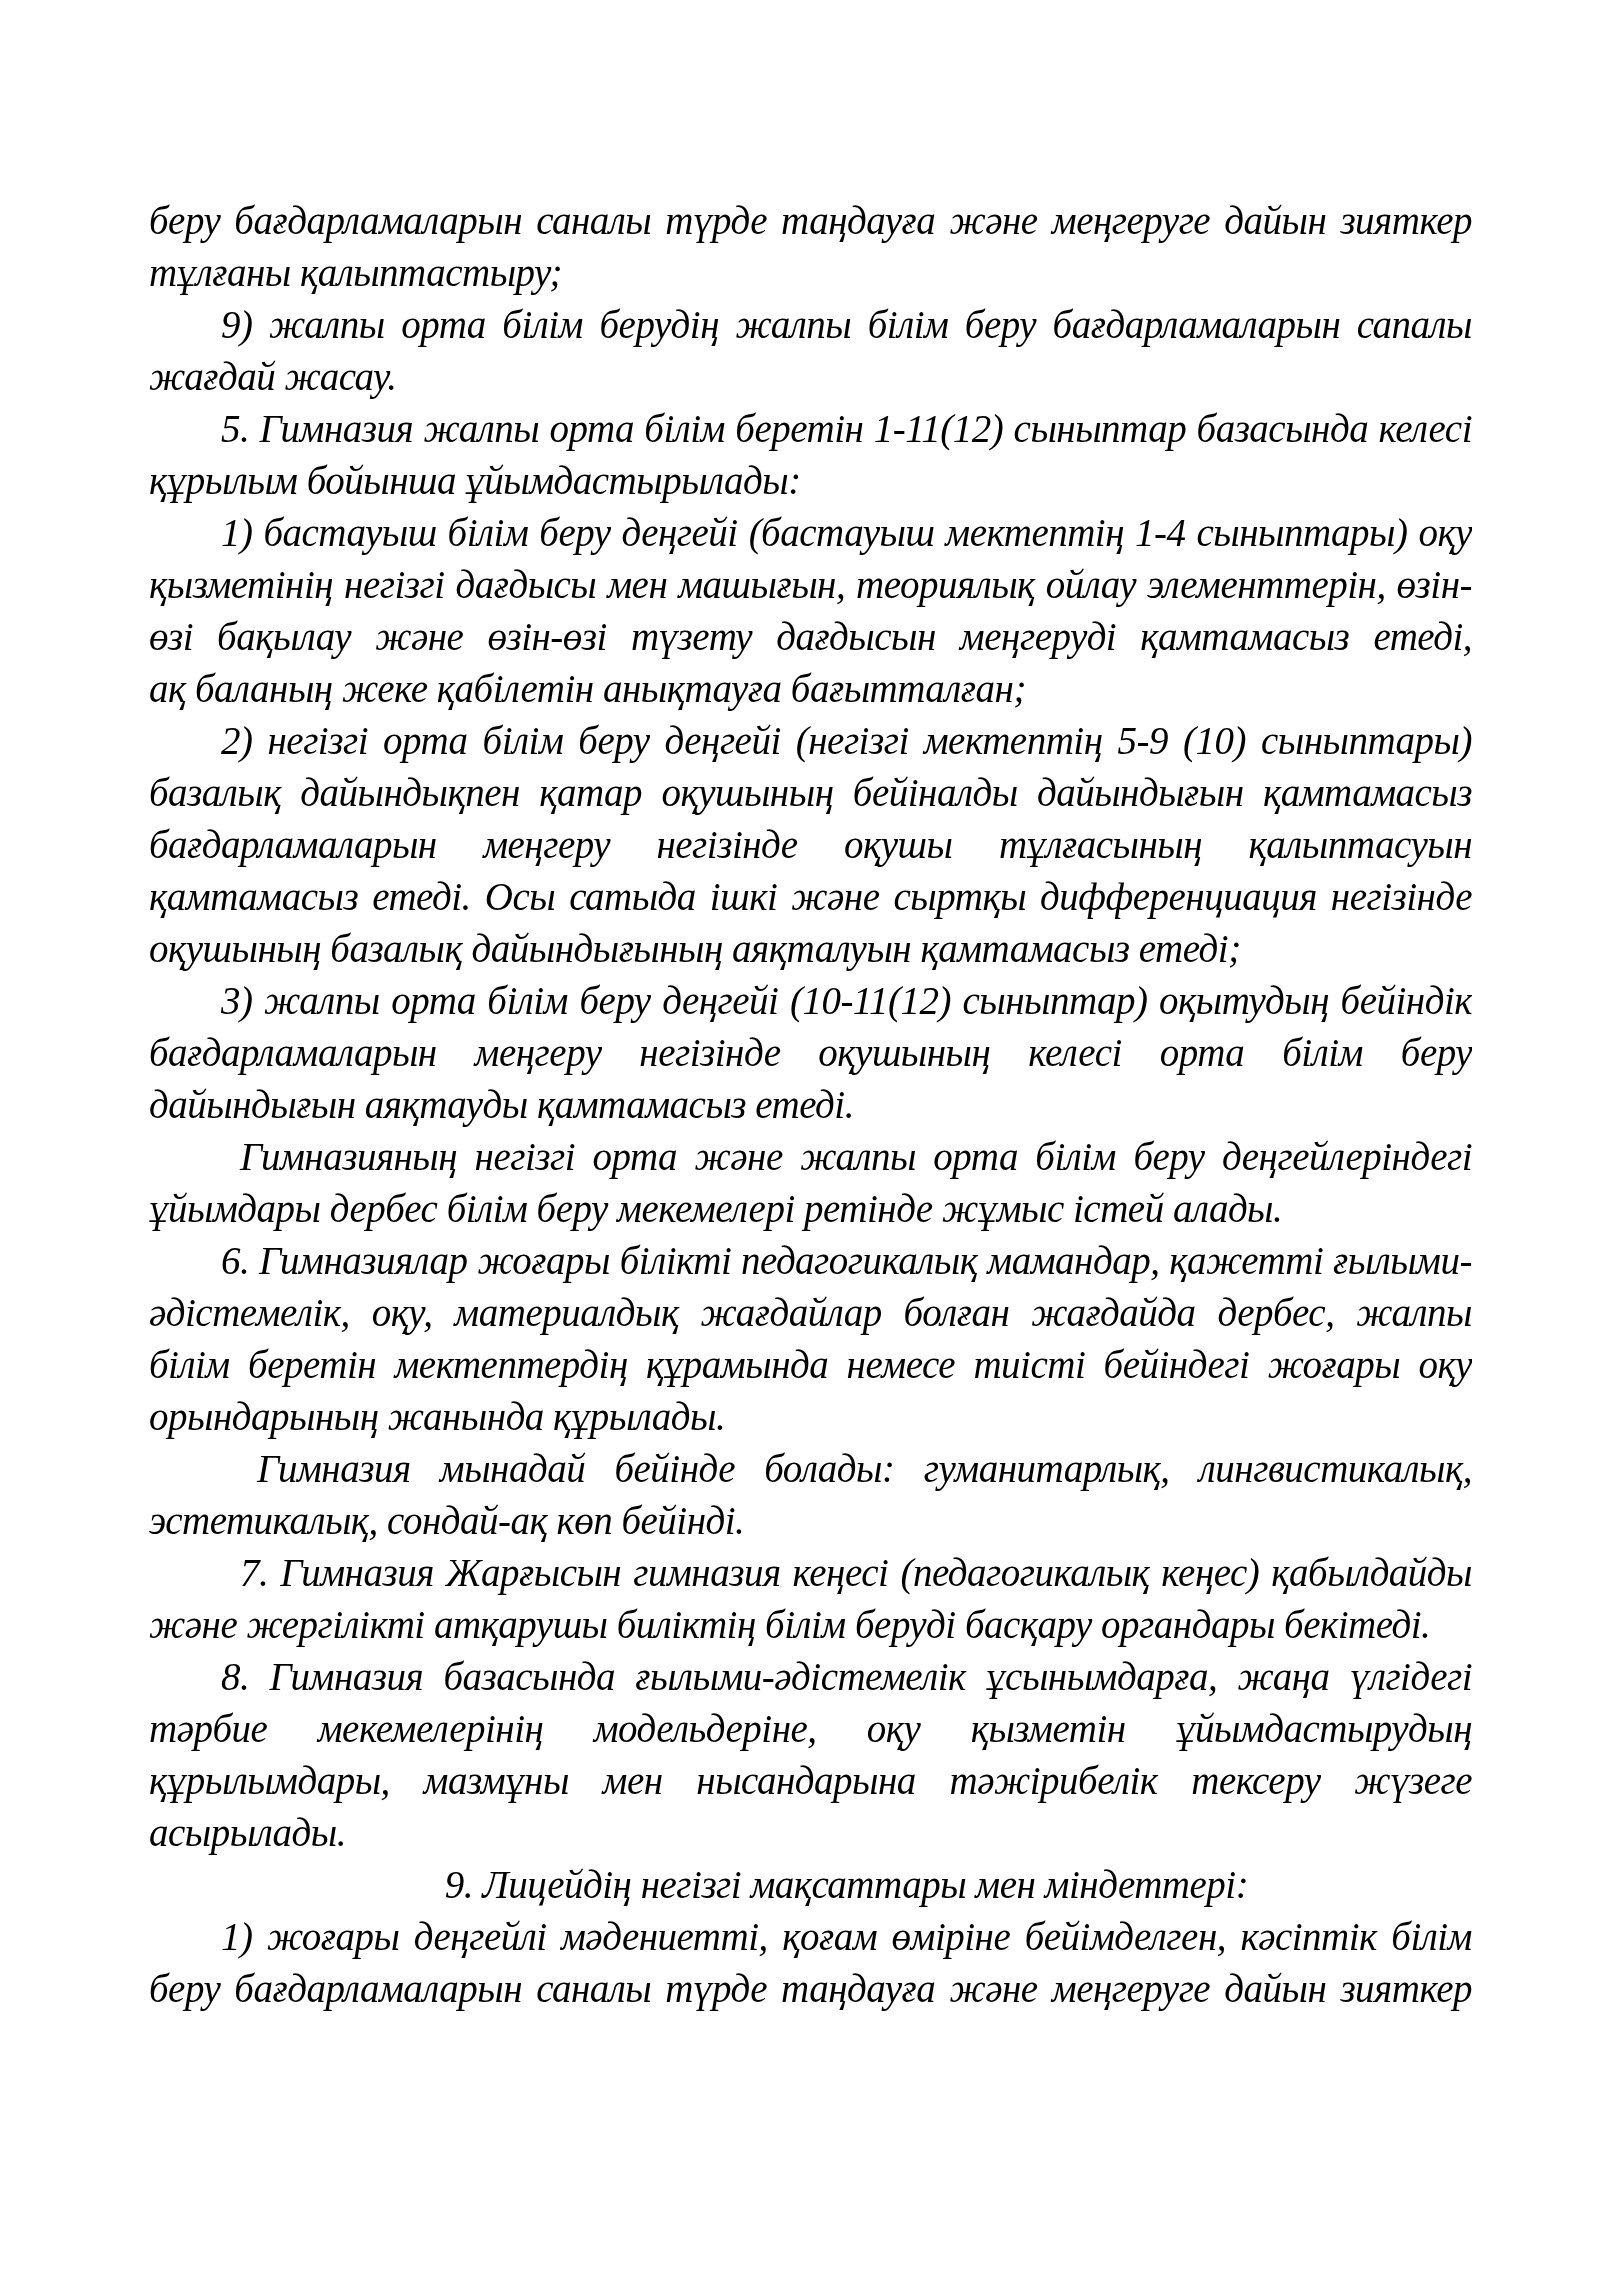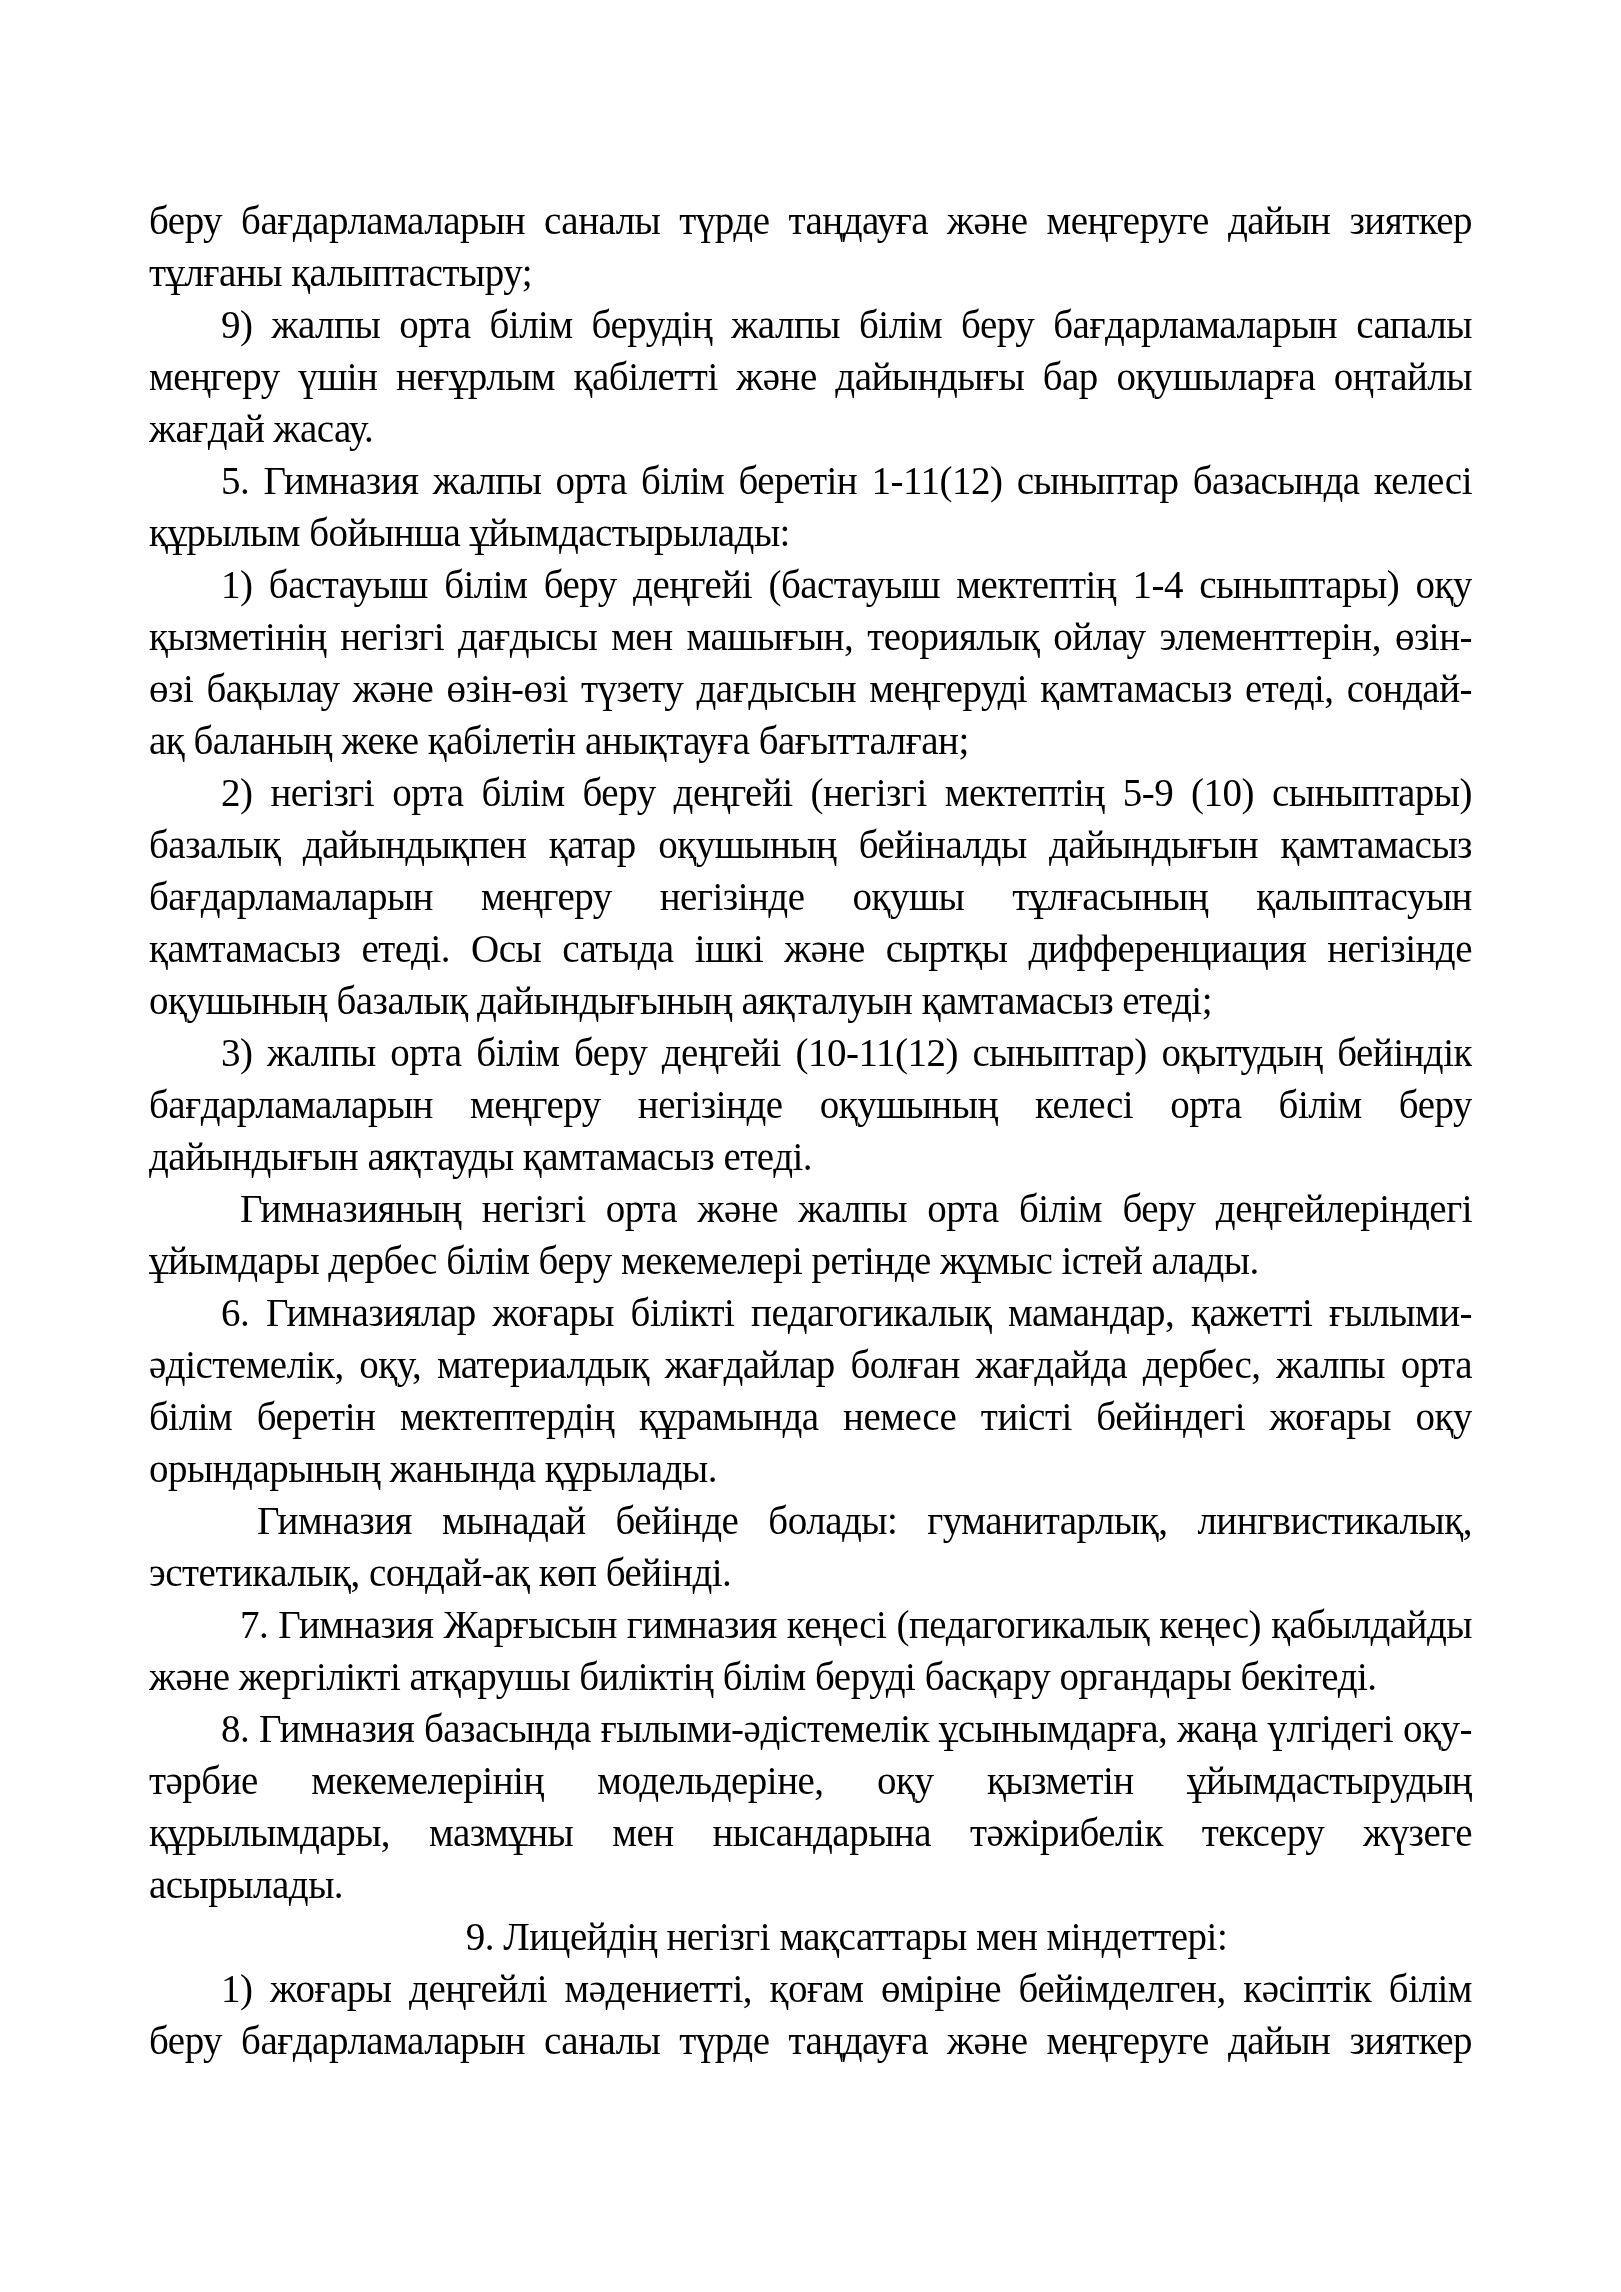--- a/index.html
+++ b/index.html
@@ -23,38 +23,38 @@
     top: 195px;
   }
   .line {
     height: 52px;
     line-height: 52px;
     font-size: 39px;
     letter-spacing: -0.5px;
     white-space: normal;
     overflow: hidden;
     text-align: left;
+    font-style: italic;
   }
   .line.j {
     text-align: justify;
     text-align-last: justify;
   }
   .ind-s { padding-left: 72px; text-align: center; }
   .ind-m { padding-left: 91px; }
   .ind-l { padding-left: 108px; }
 </style>
 </head>
 <body>
 
 <div class="page">
   <div class="content">
       <div class="line j">беру бағдарламаларын саналы түрде таңдауға және меңгеруге дайын зияткер</div>
       <div class="line">тұлғаны қалыптастыру;</div>
       <div class="line j ind-s">9) жалпы орта білім берудің жалпы білім беру бағдарламаларын сапалы</div>
-      <div class="line j">меңгеру үшін неғұрлым қабілетті және дайындығы бар оқушыларға оңтайлы</div>
       <div class="line">жағдай жасау.</div>
       <div class="line j ind-s">5. Гимназия жалпы орта білім беретін 1-11(12) сыныптар базасында келесі</div>
       <div class="line">құрылым бойынша ұйымдастырылады:</div>
       <div class="line j ind-s">1) бастауыш білім беру деңгейі (бастауыш мектептің 1-4 сыныптары) оқу</div>
       <div class="line j">қызметінің негізгі дағдысы мен машығын, теориялық ойлау элементтерін, өзін-</div>
       <div class="line j">өзі бақылау және өзін-өзі түзету дағдысын меңгеруді қамтамасыз етеді, сондай-</div>
       <div class="line">ақ баланың жеке қабілетін анықтауға бағытталған;</div>
       <div class="line j ind-s">2) негізгі орта білім беру деңгейі (негізгі мектептің 5-9 (10) сыныптары)</div>
       <div class="line j">базалық дайындықпен қатар оқушының бейіналды дайындығын қамтамасыз</div>
       <div class="line j">бағдарламаларын меңгеру негізінде оқушы тұлғасының қалыптасуын</div>

